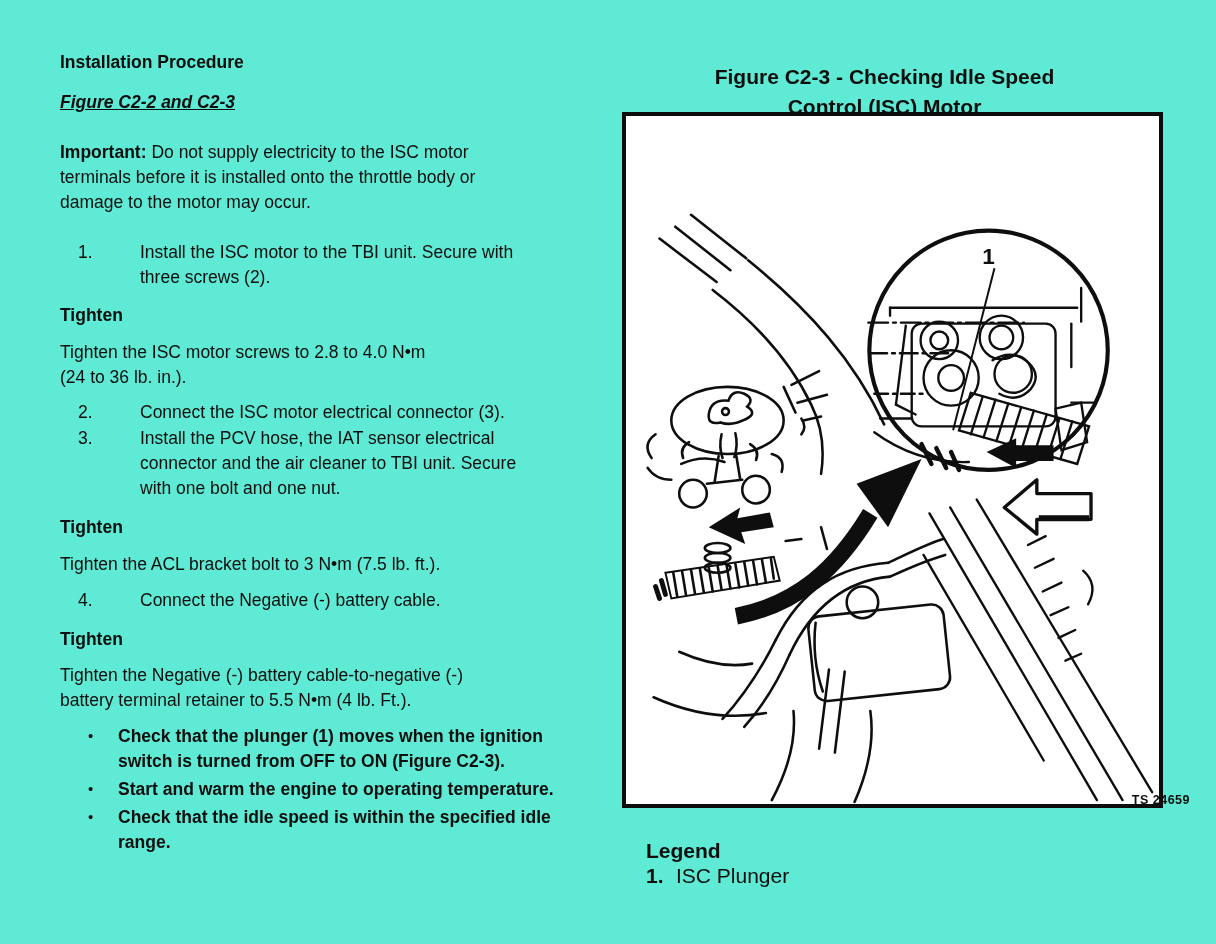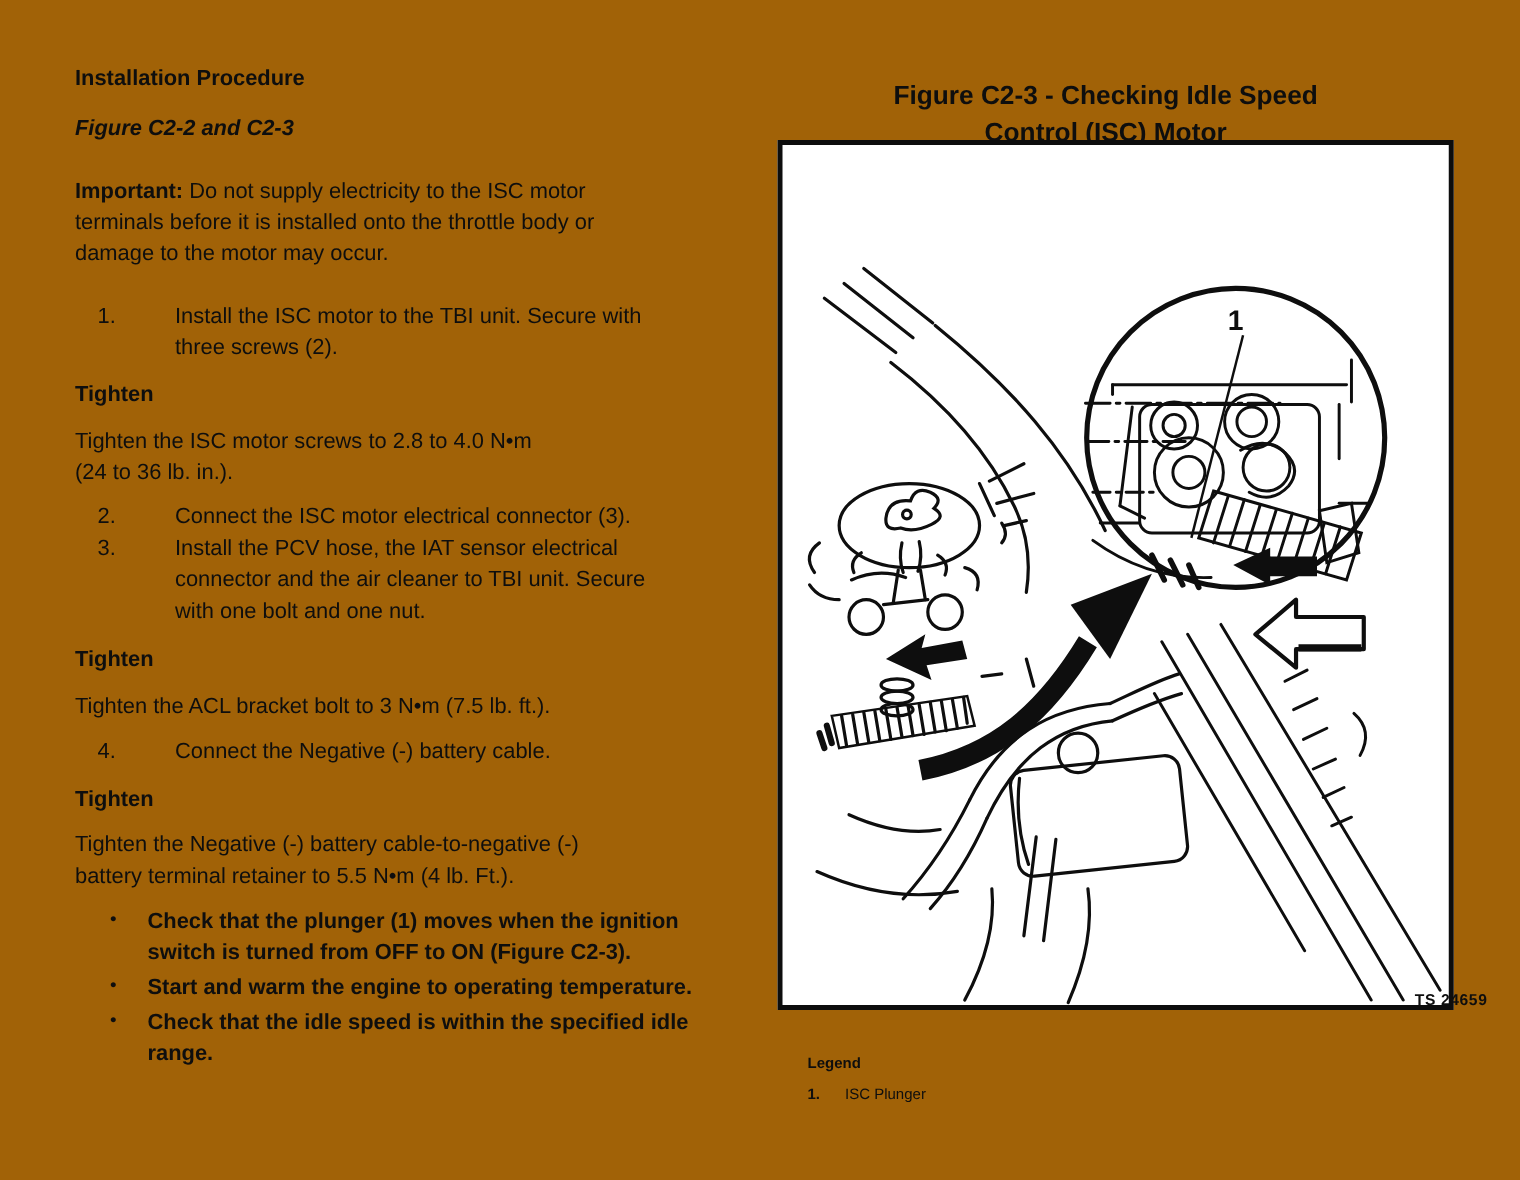--- a/index.html
+++ b/index.html
@@ -1,35 +1,35 @@
 <!DOCTYPE html>
 <html><head>
 <meta charset="utf-8">
 <style>
   html,body{margin:0;padding:0;background:#ffffff;}
-  .page{position:relative;width:1216px;height:944px;background:#a16207;overflow:hidden;
+  .page{position:relative;width:1216px;height:944px;background:#5eead4;overflow:hidden;
         font-family:"Liberation Sans","DejaVu Sans",sans-serif;color:#0e0e0e;}
   .blk{position:absolute;left:60px;width:556px;font-size:17.5px;line-height:25px;}
   .h{font-weight:700;font-size:17.5px;}
-  .figref{font-weight:700;font-style:italic;}
+  .figref{font-weight:700;font-style:italic;text-decoration:underline;}
   .pre{white-space:pre-line;}
   .step{position:absolute;left:60px;width:556px;font-size:17.5px;line-height:25px;}
   .step .num{position:absolute;left:18px;top:0;}
   .step .stext{display:block;margin-left:80px;}
   .bullets{position:absolute;left:60px;width:556px;font-size:17.5px;line-height:25px;}
   .bullet{position:relative;min-height:25px;margin-bottom:3px;}
   .bullet .dot{position:absolute;left:28px;top:-1px;font-size:15px;}
   .bullet .btext{display:block;margin-left:58px;font-weight:bold;}
   .fig-title{position:absolute;left:614px;top:62px;width:541px;text-align:center;
              font-weight:700;font-size:21px;line-height:30px;}
   .fig-frame{position:absolute;left:622px;top:112px;width:541px;height:696px;
              border:4px solid #0d0d0d;box-sizing:border-box;background:#fff;}
   .stamp{position:absolute;left:960px;top:793px;width:230px;text-align:right;
          font-weight:700;font-size:12.5px;letter-spacing:0.5px;}
-  .legend{position:absolute;left:646px;top:838px;width:400px;font-size:12px;line-height:25px;}
+  .legend{position:absolute;left:646px;top:838px;width:400px;font-size:21px;line-height:25px;}
   .legend .lh{font-weight:700;}
   .legend-item{position:relative;margin-top:0;}
   .legend-item .lnum{display:inline-block;width:30px;font-weight:700;}
   svg{display:block;}
 </style>
 </head>
 <body>
 
 <div class="page">
 

